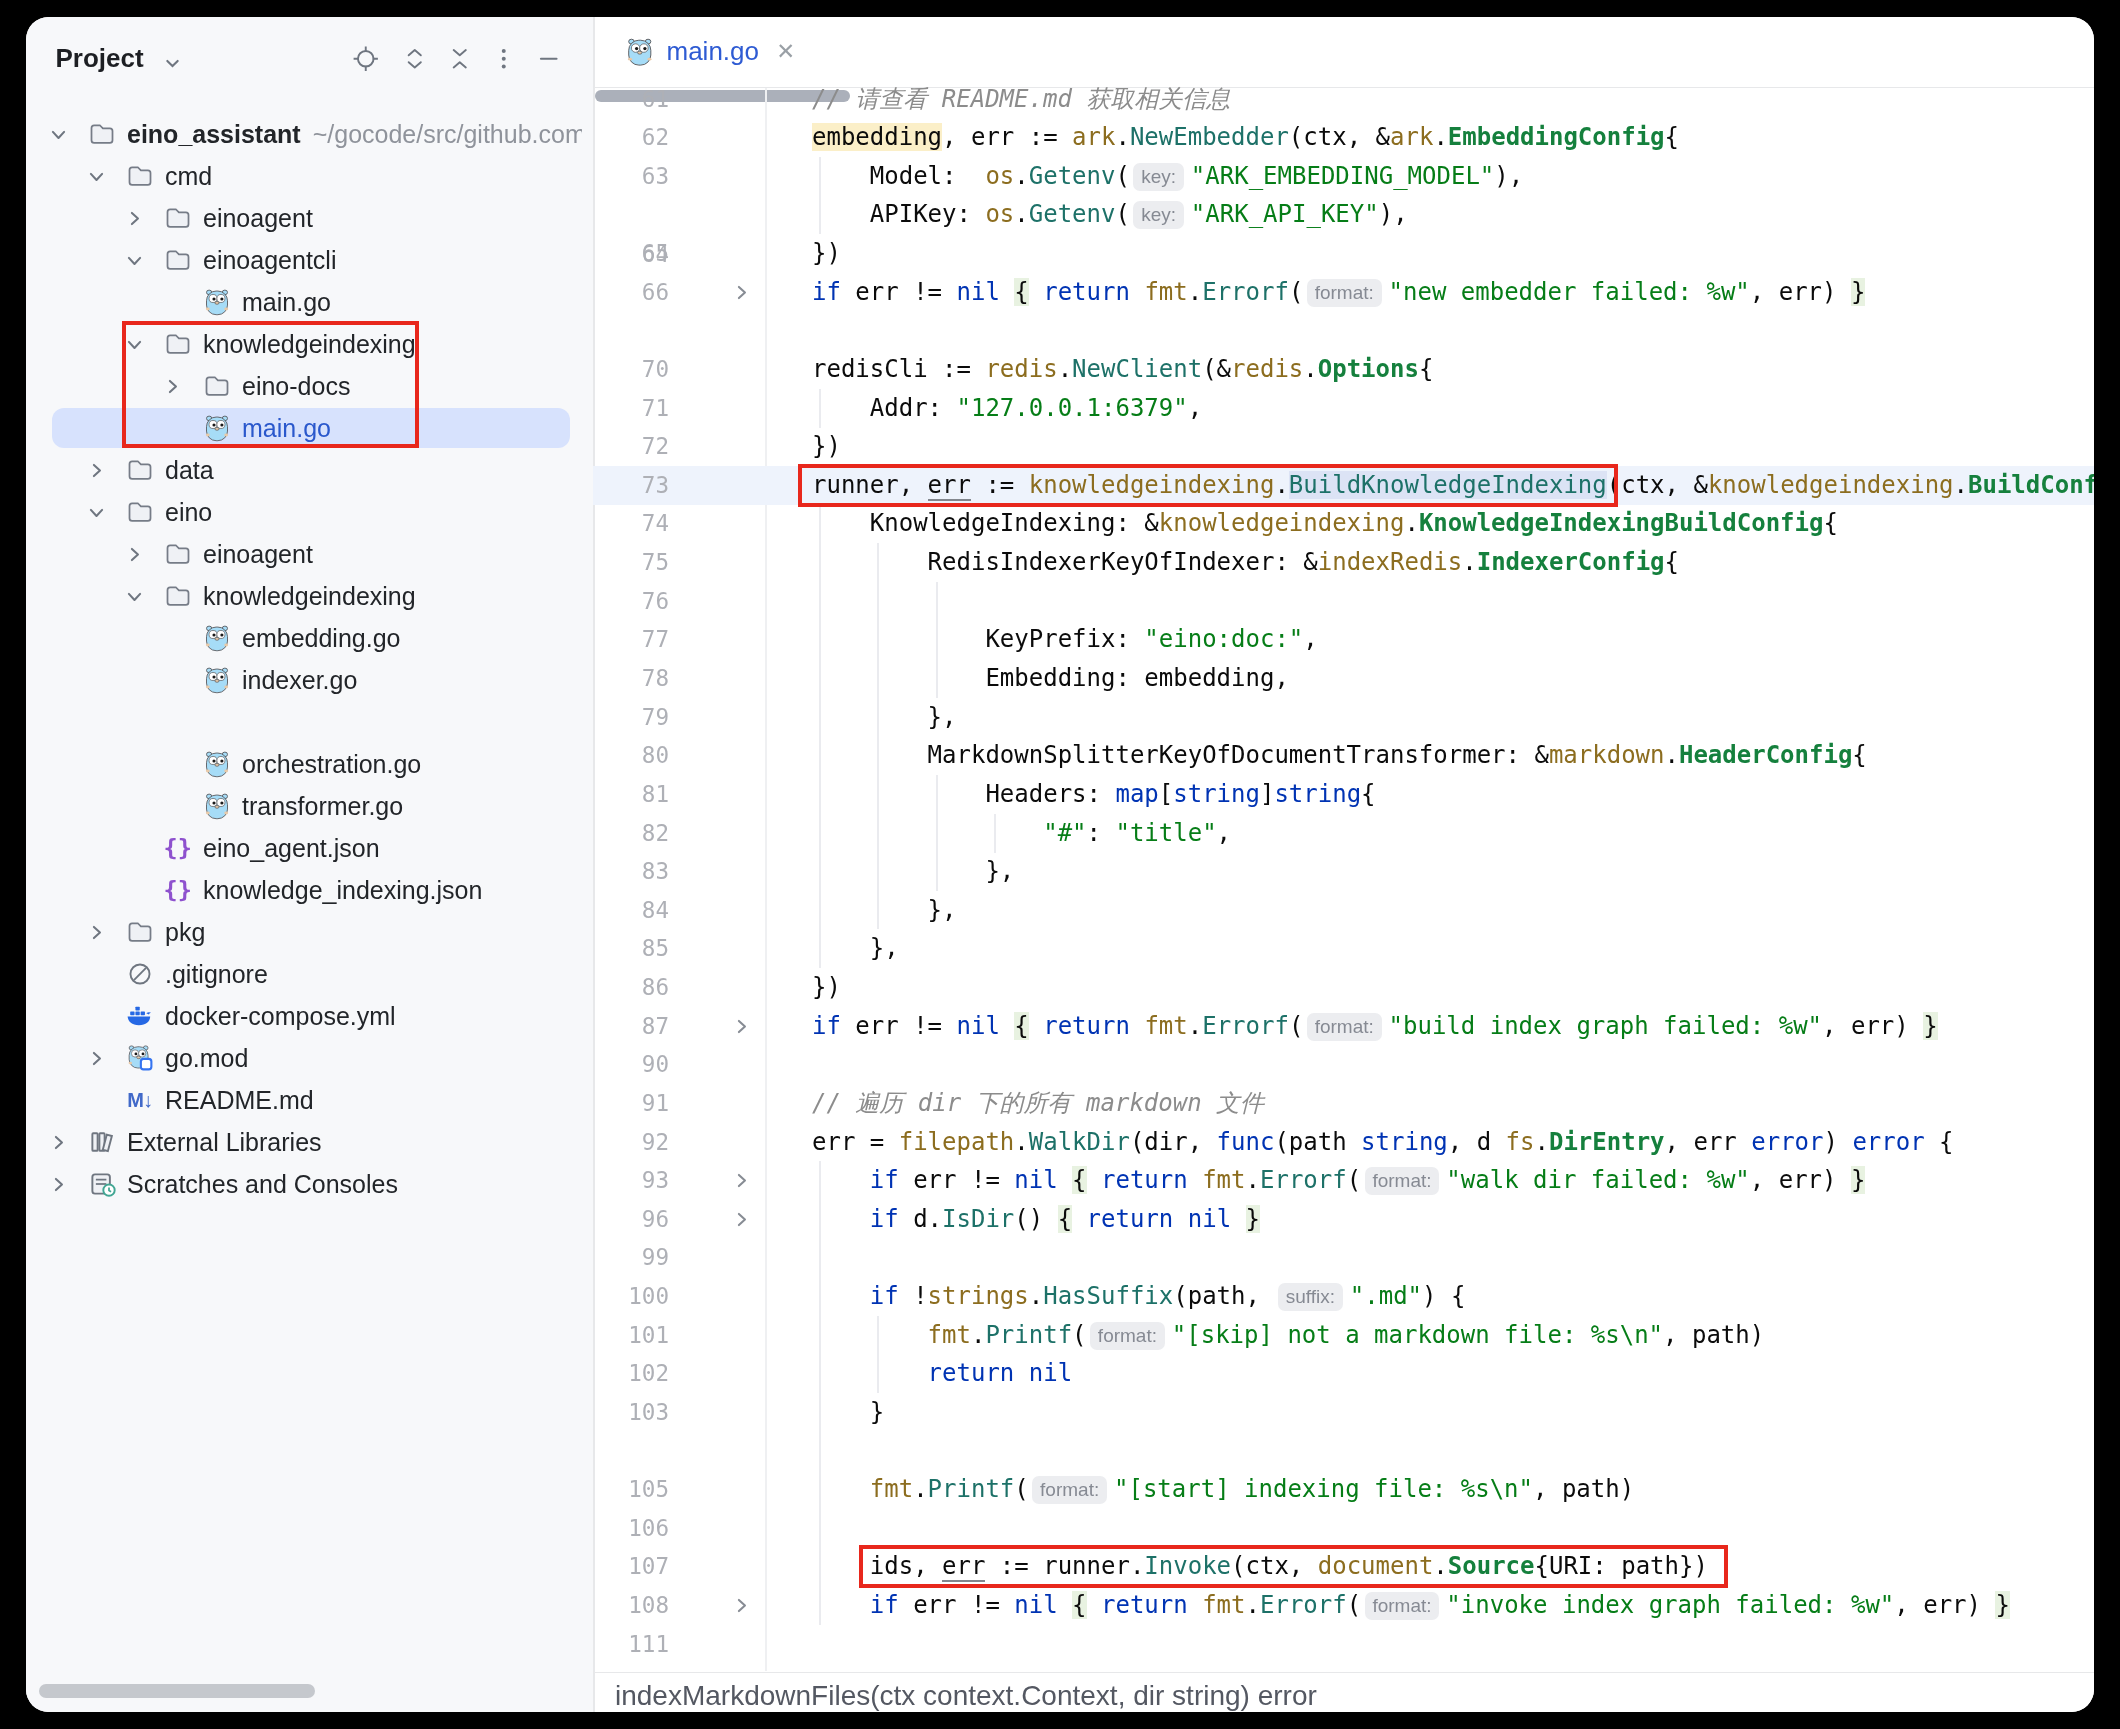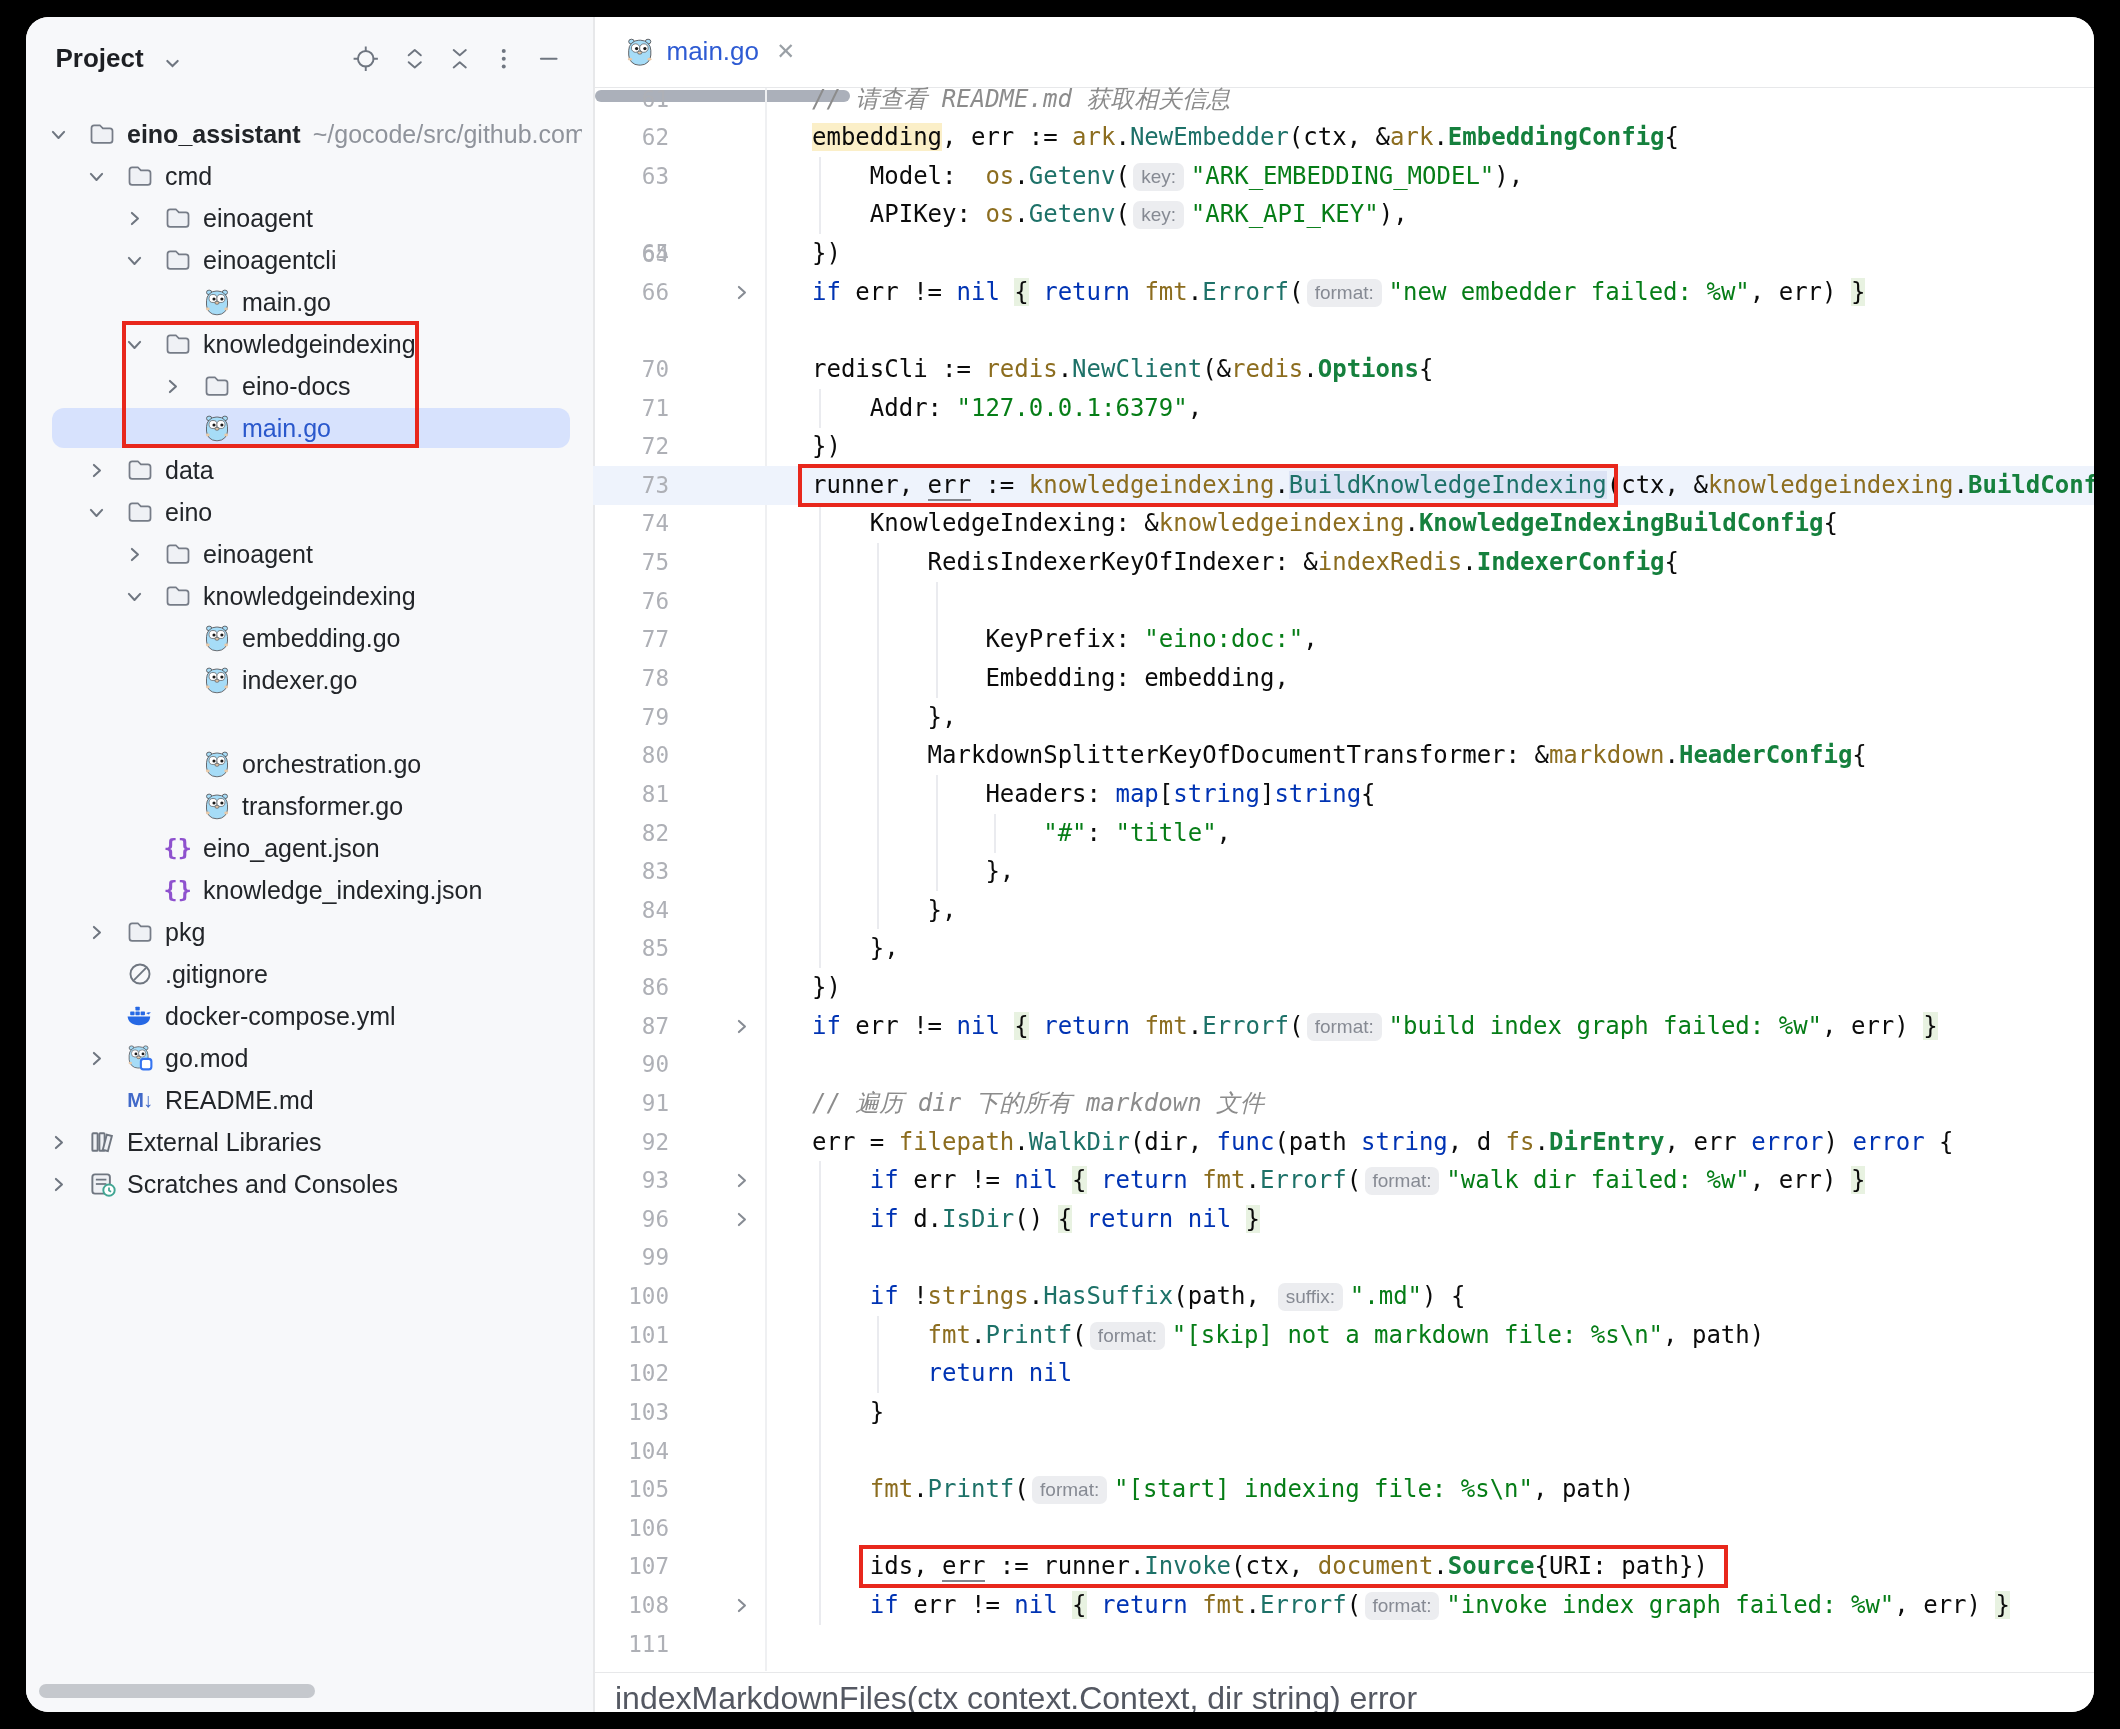--- a/index.html
+++ b/index.html
@@ -39,21 +39,21 @@
   .p{color:#8C6D1F;} .f{color:#1D7168;} .t{color:#15803d;font-weight:bold;} .d{color:#0B0B0B;}
   .u{border-bottom:2.6px solid #82868D;}
   .y{background:#FBEFC8;}
   .b{color:#1D7168;background:#DCE3F5;}
   .g{background:#E8F2E1;}
   .chip{display:inline-block;font-family:"Liberation Sans",sans-serif;font-size:19px;line-height:26px;padding:0.9px 7.8px;border-radius:7px;background:#ECEDF0;color:#868A93;margin:0 7px 0 3.5px;vertical-align:1.7px;}
   .guide{position:absolute;width:1.7px;background:#EAEBEF;}
   .redbox{position:absolute;border:4.3px solid #E8271C;box-sizing:border-box;}
   
   #statusbar{position:absolute;left:569px;bottom:0;width:1499px;height:39px;background:#fff;border-top:1.7px solid #E7E8EA;}
-  #statustext{position:absolute;left:20px;top:7px;font-size:32px;color:#545862;}
+  #statustext{position:absolute;left:20px;top:7px;font-size:28px;color:#545862;}
   #hscroll-bottom{position:absolute;left:13px;top:1667px;width:276px;height:14px;border-radius:7px;background:#C5C8CD;}
   svg{display:block;}
 </style>
 </head>
 <body>
 
 <div id="window">
   <div id="ppanel"></div>
   <div id="phead">
     <div id="ptitle">Project</div>
@@ -622,24 +622,20 @@
         <span class="txt" style="line-height: 39px;"><span class="d">        </span><span class="p">fmt</span><span class="d">.</span><span class="f">Printf</span><span class="d">(</span><span class="chip">format:</span><span class="s">"[skip] not a markdown file: %s\n"</span><span class="d">, path)</span></span>
       </div>
       <div class="crow" style="top: 1337px; height: 39px;">
         <span class="num" style="line-height: 39px;">102</span>
         <span class="txt" style="line-height: 39px;"><span class="d">        </span><span class="k">return</span><span class="d"> </span><span class="k">nil</span></span>
       </div>
       <div class="crow" style="top: 1376px; height: 39px;">
         <span class="num" style="line-height: 39px;">103</span>
         <span class="txt" style="line-height: 39px;"><span class="d">    }</span></span>
       </div>
-      <div class="crow" style="top: 1415px; height: 39px;">
-        <span class="num" style="line-height: 39px;">104</span>
-        <span class="txt" style="line-height: 39px;"></span>
-      </div>
       <div class="crow" style="top: 1453px; height: 39px;">
         <span class="num" style="line-height: 39px;">105</span>
         <span class="txt" style="line-height: 39px;"><span class="d">    </span><span class="p">fmt</span><span class="d">.</span><span class="f">Printf</span><span class="d">(</span><span class="chip">format:</span><span class="s">"[start] indexing file: %s\n"</span><span class="d">, path)</span></span>
       </div>
       <div class="crow" style="top: 1492px; height: 39px;">
         <span class="num" style="line-height: 39px;">106</span>
         <span class="txt" style="line-height: 39px;"></span>
       </div>
       <div class="crow" style="top: 1530px; height: 39px;">
         <span class="num" style="line-height: 39px;">107</span>

